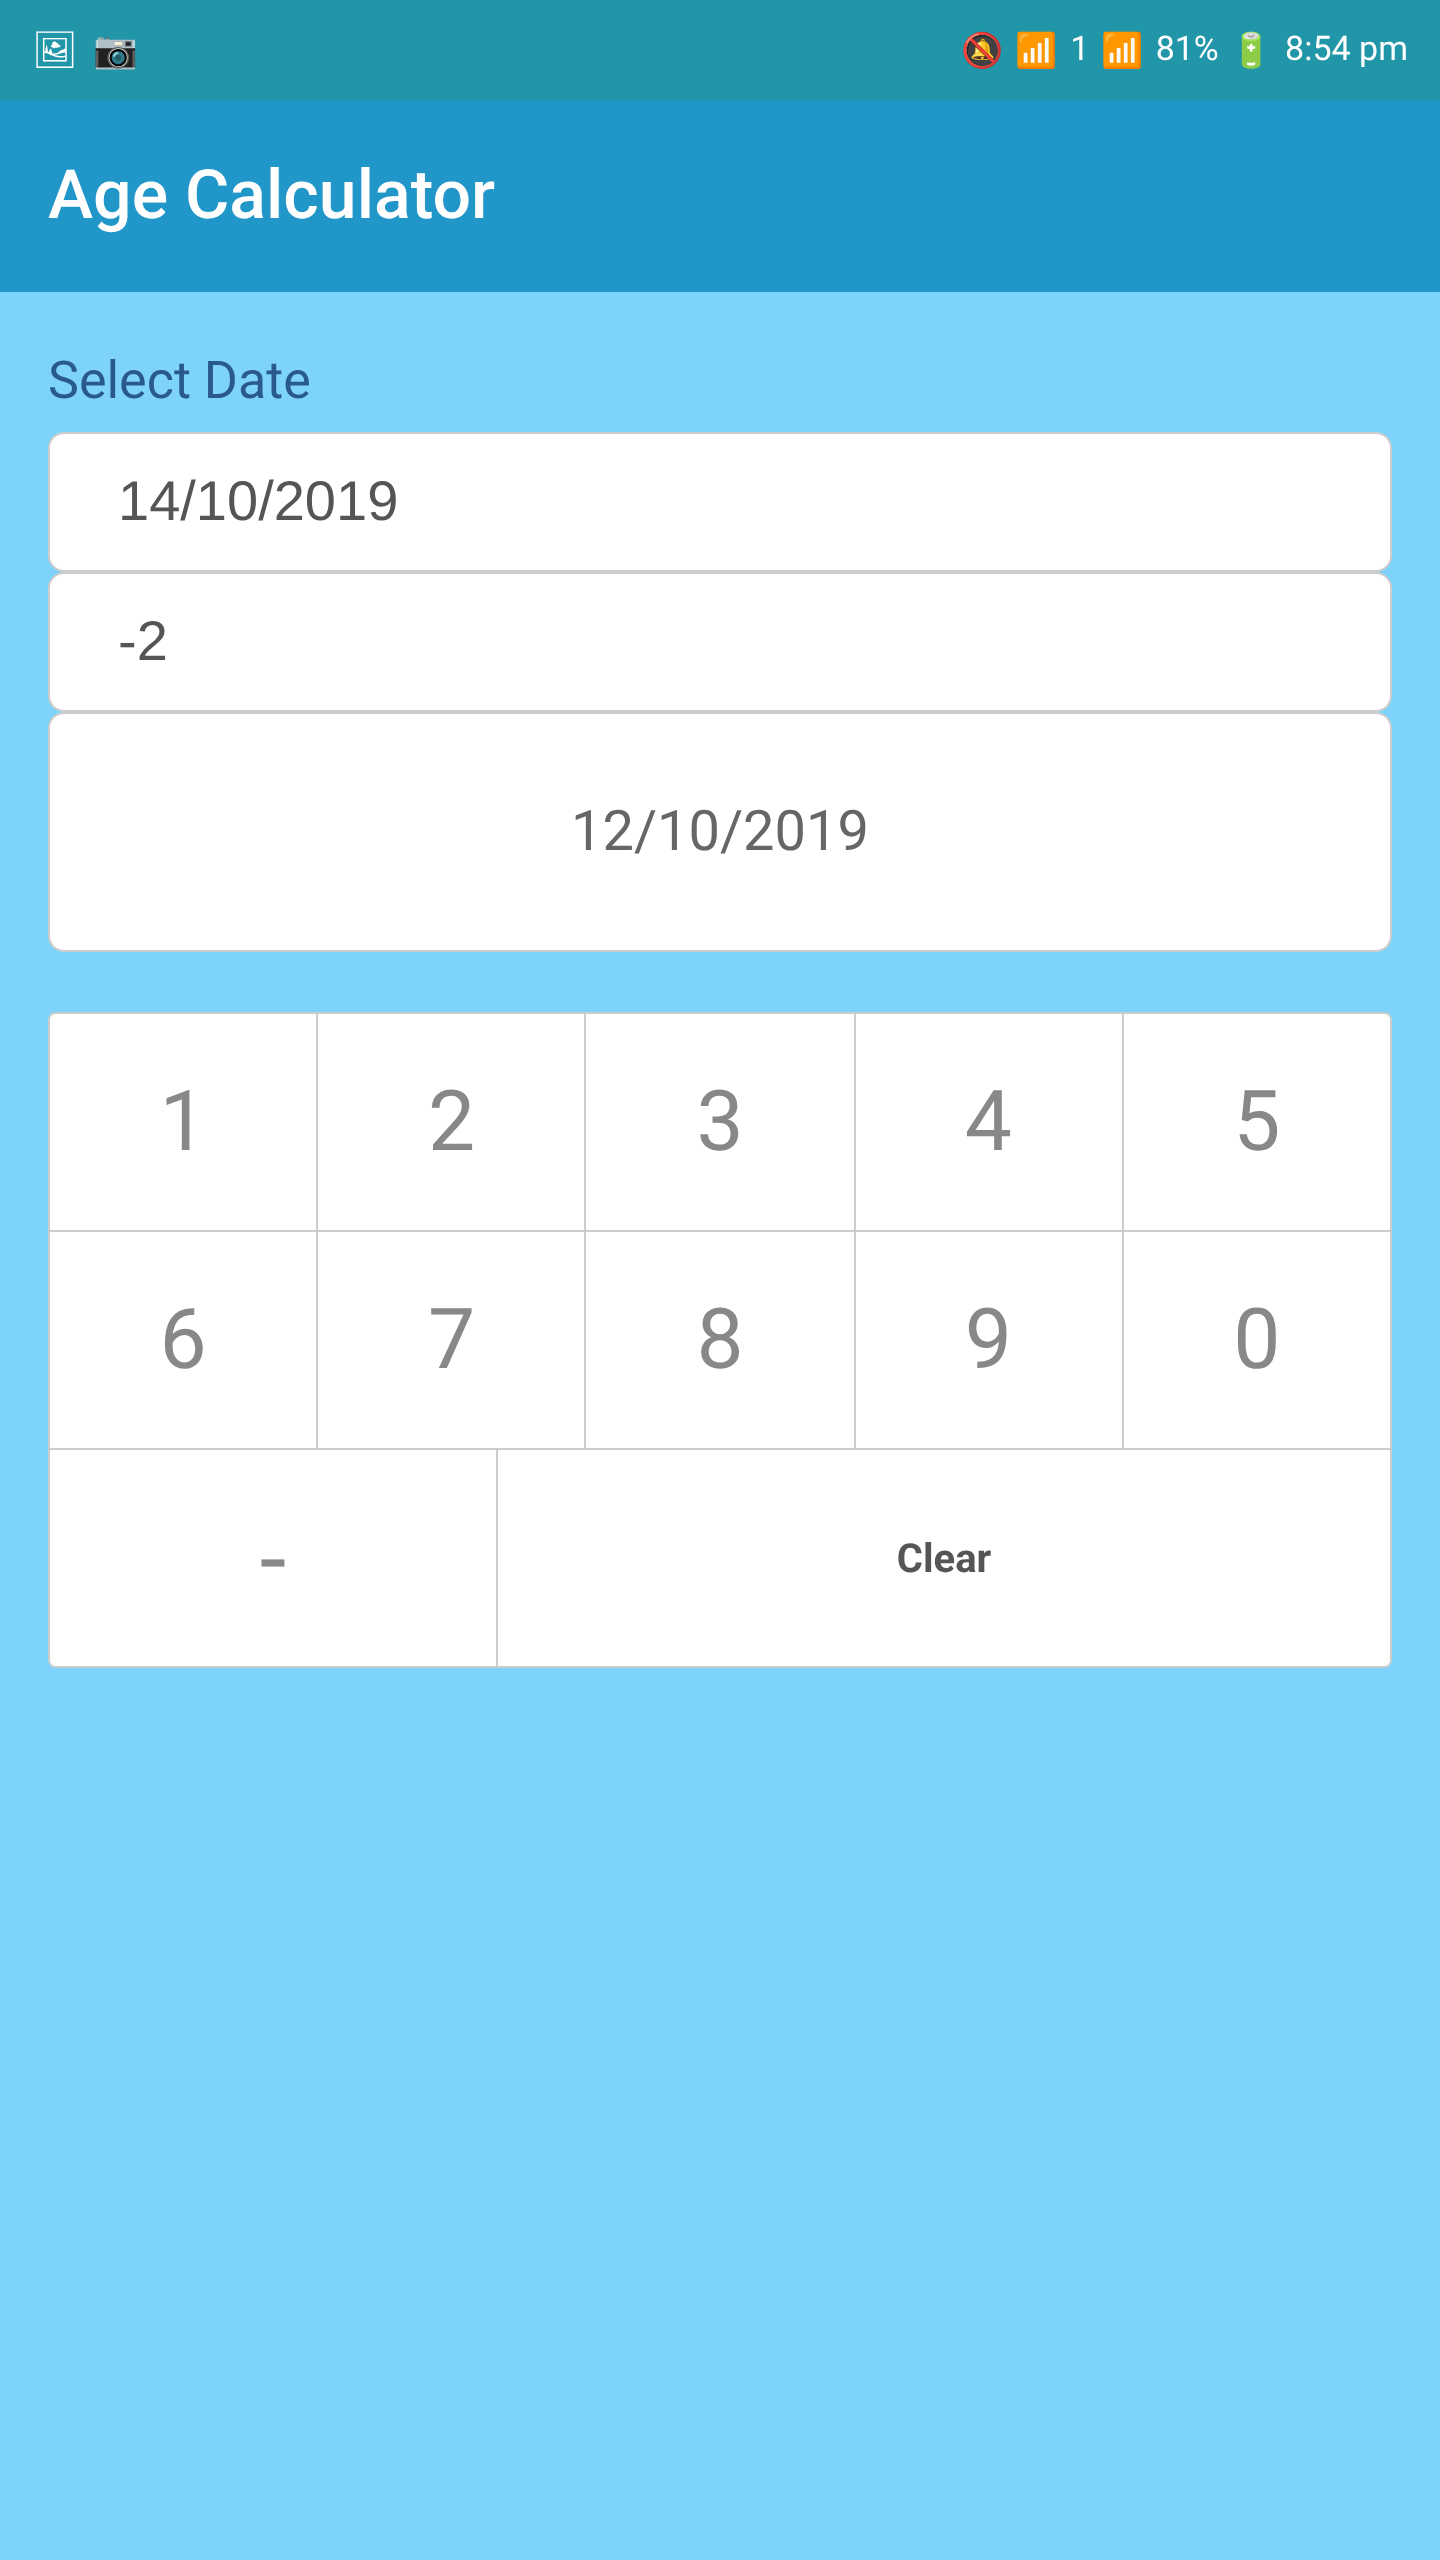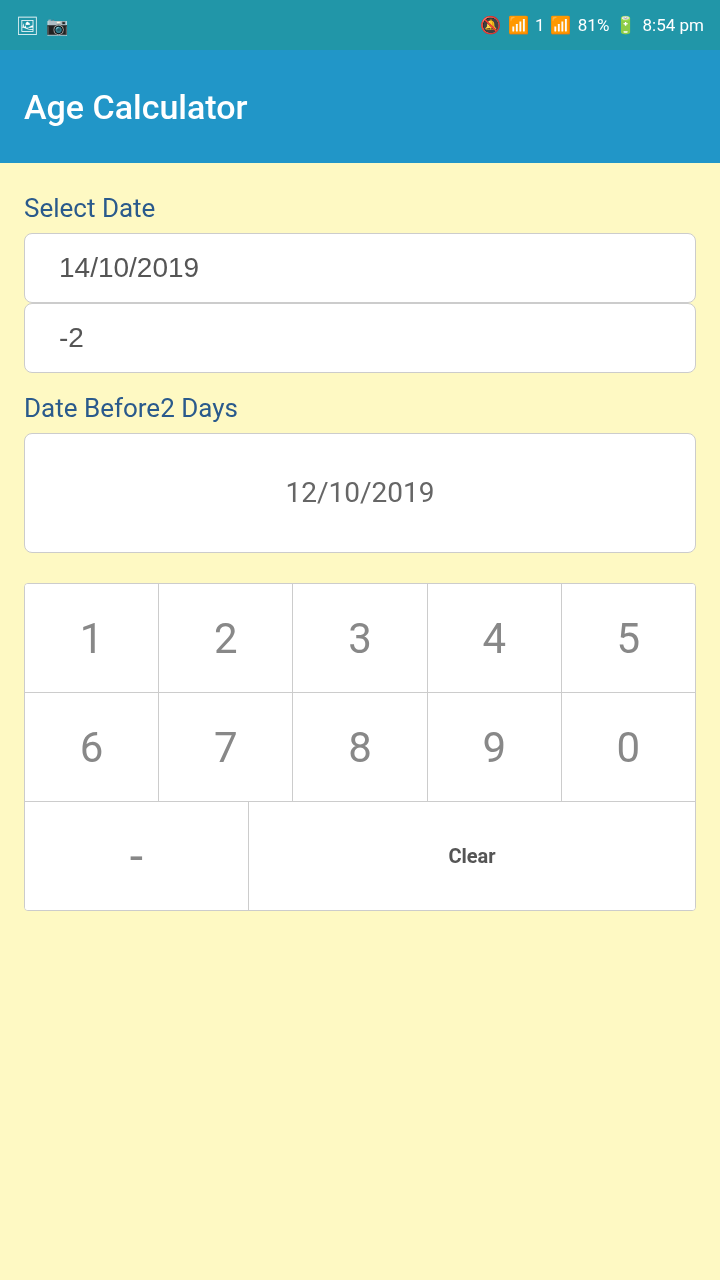--- a/index.html
+++ b/index.html
@@ -34,36 +34,36 @@
     .status-right {
       display: flex;
       align-items: center;
       gap: 6px;
       font-size: 17px;
     }
 
     
     #header {
       width: 720px;
-      height: 113px;
+      height: 96px;
       background: #2196C8;
       display: flex;
       align-items: center;
       padding: 0 24px;
     }
     #header h1 {
       color: white;
       font-size: 34px;
       font-weight: 500;
     }
 
     
     #main {
       flex: 1;
-      background: #fef9c3;
+      background: #7dd3fc;
       padding: 30px 24px 20px 24px;
       display: flex;
       flex-direction: column;
       gap: 0;
     }
 
     .field-label {
       color: #2a5a8c;
       font-size: 26px;
       font-weight: 400;
@@ -188,21 +188,20 @@
   <h1>Age Calculator</h1>
 </div>
 
 <div id="main">
 
   <label class="field-label">Select Date</label>
   <input class="input-box" type="text" readonly="" value="14/10/2019" style="">
 
   <input class="input-box" type="text" readonly="" value="-2" style="">
 
-  <label class="field-label">Date Before2 Days</label>
   <div class="result-box">
     <span>12/10/2019</span>
   </div>
 
   <div id="numpad">
     <div class="numpad-row">
       <div class="numpad-key">1</div>
       <div class="numpad-key">2</div>
       <div class="numpad-key">3</div>
       <div class="numpad-key">4</div>

